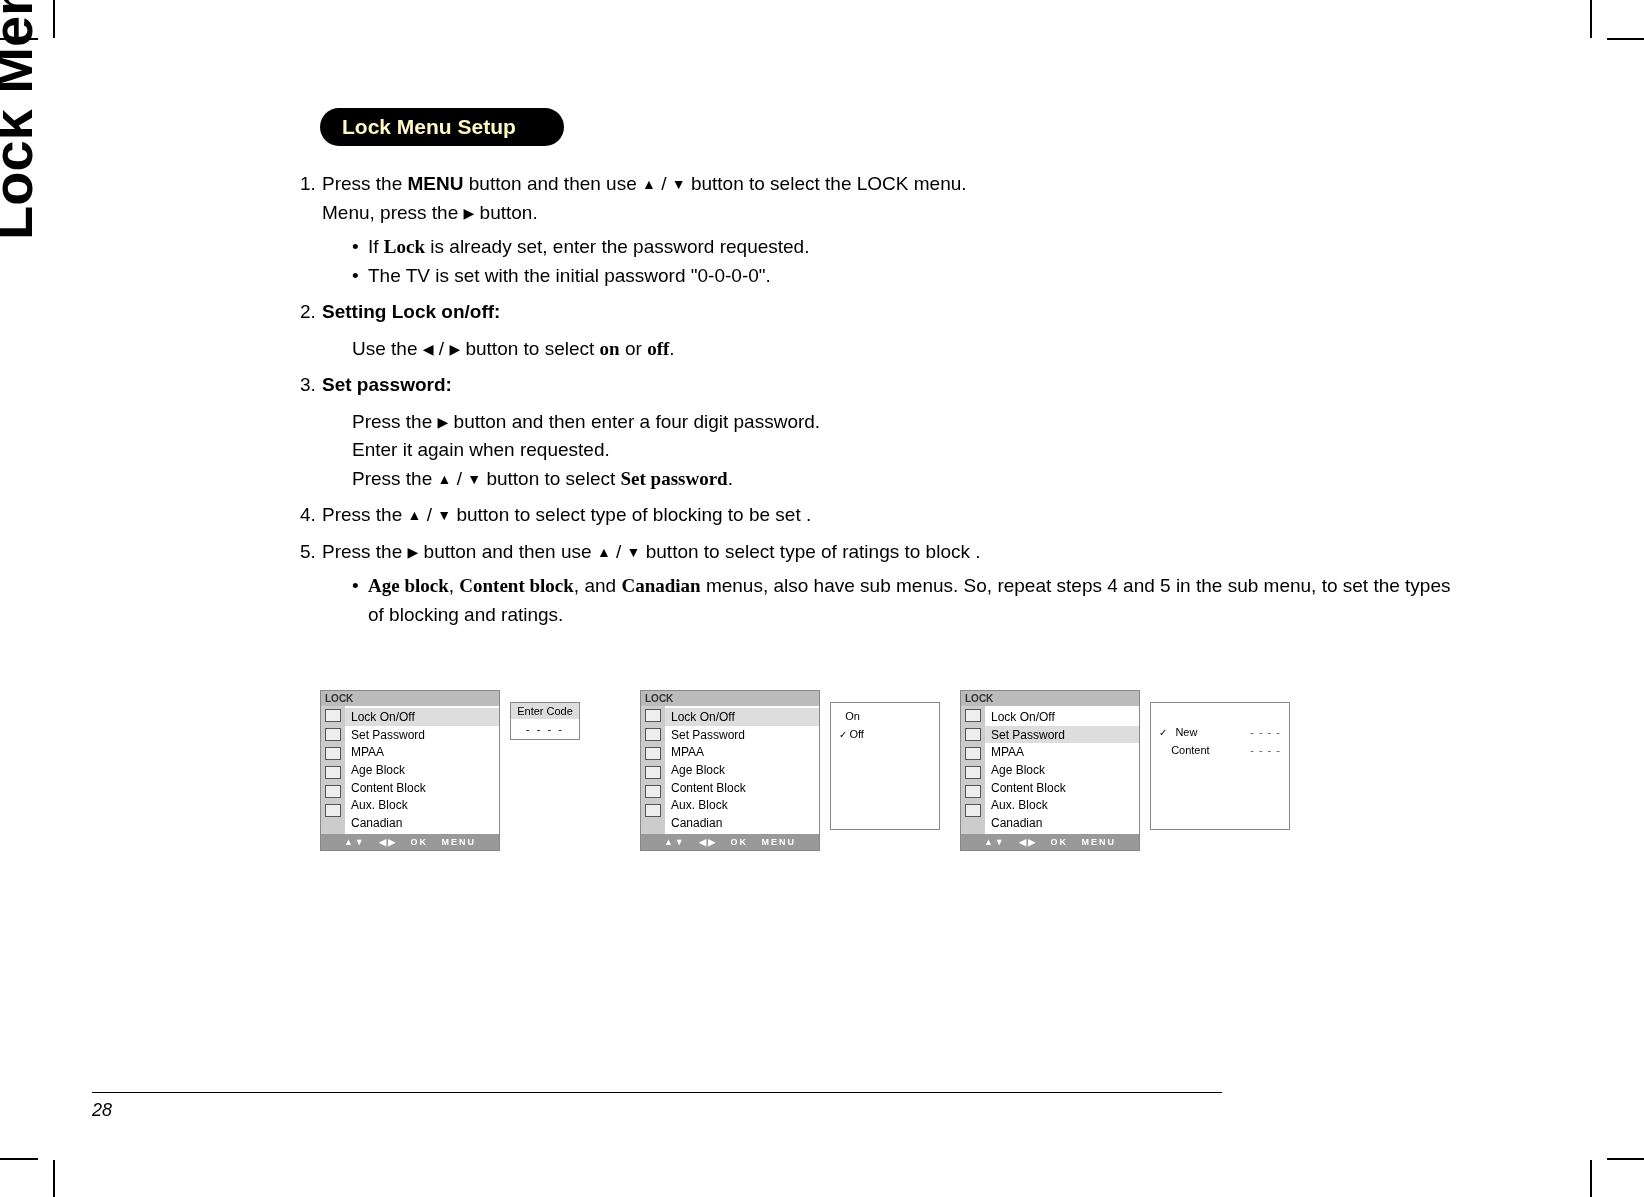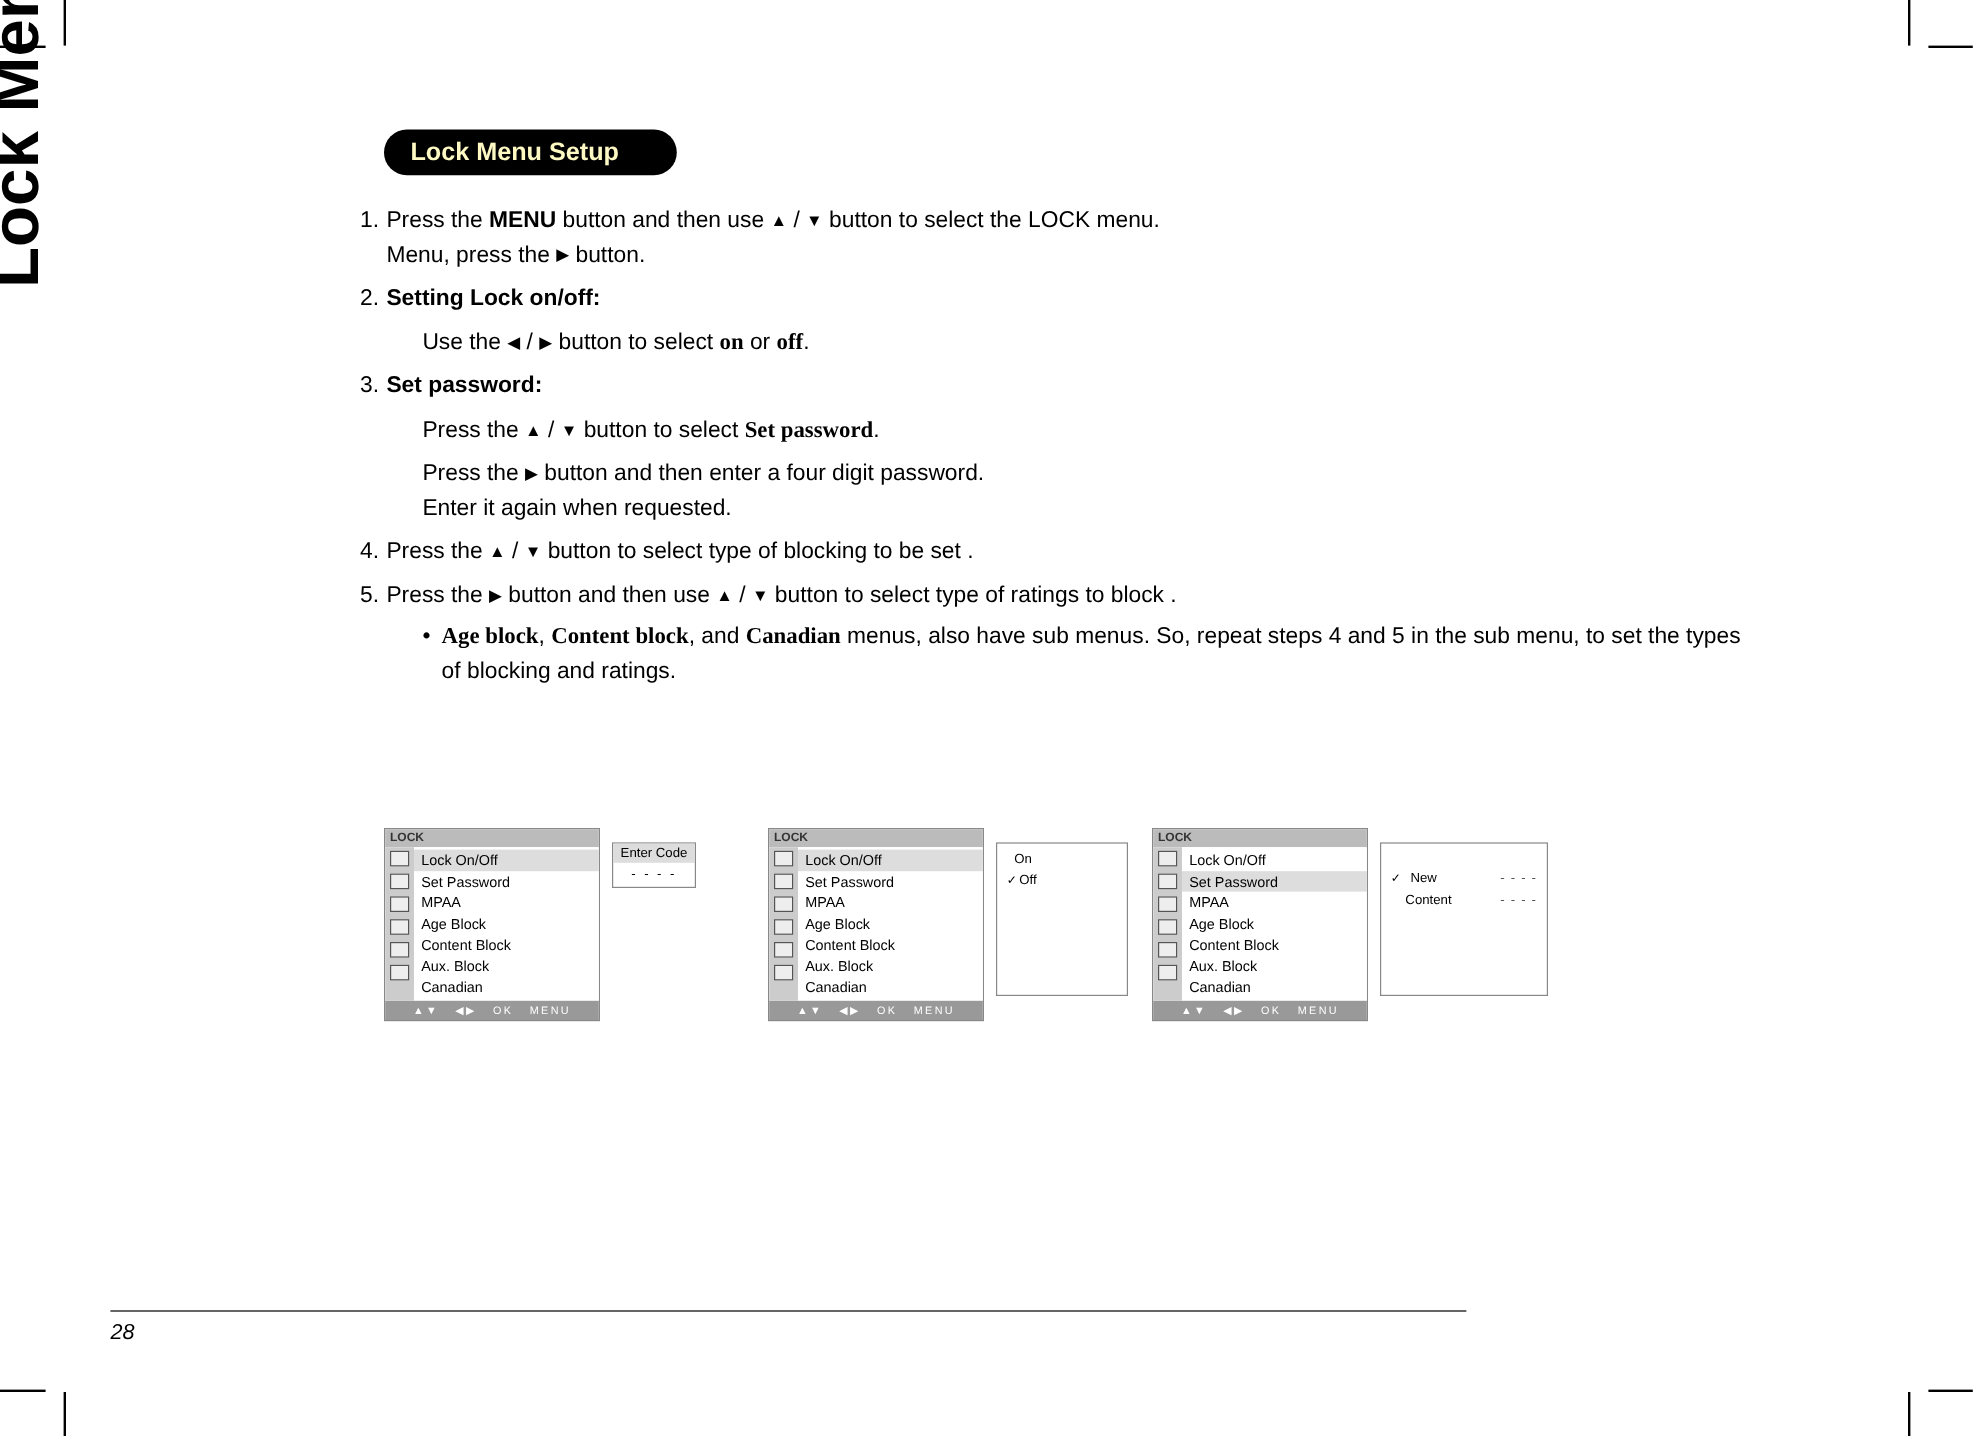--- a/index.html
+++ b/index.html
@@ -110,21 +110,21 @@
     flex-direction: column;
     font-size: 12px;
     padding: 2px 6px;
   }
   .item-col .row { height: 18px; display: flex; align-items: center; }
   .item-col .row.hl { background: #ddd; margin: 0 -6px; padding: 0 6px; }
   .menu-footer {
     background: #999;
     color: #fff;
     font-size: 9px;
-    font-weight: normal;
+    font-weight: bold;
     text-align: center;
     padding: 3px 0;
     letter-spacing: 2px;
   }
 
   .side-box {
     position: absolute;
     border: 1px solid #888;
     background: #fff;
     font-size: 11px;
@@ -177,40 +177,50 @@
 <div class="content">
   <div class="pill">Lock Menu Setup</div>
 
   <div class="body-text">
 
     <div class="step">
       <div class="step-num">1.</div>
       <div class="step-body">
         <span>Press the </span><b>MENU</b><span> button and then use </span><span class="tri">▲</span><span> / </span><span class="tri">▼</span><span> button to select the LOCK menu.</span><br>
         <span>Menu, press the </span><span class="tri">▶</span><span> button.</span>
+        <div class="indent" style="margin-top:6px">
+          <div class="bullet">
+              <div class="dot"></div>
+              <div><span>If </span><b class="serif">Lock</b><span> is already set, enter the password requested.</span></div>
+            </div>
+          <div class="bullet">
+              <div class="dot"></div>
+              <div>The TV is set with the initial password "0-0-0-0".</div>
+            </div>
+        </div>
       </div>
     </div>
 
     <div class="step">
       <div class="step-num">2.</div>
       <div class="step-body">
         <b>Setting Lock on/off:</b>
         <div class="indent" style="margin-top:8px">
           <div style="margin-top:8px"><span>Use the </span><span class="tri">◀</span><span> / </span><span class="tri">▶</span><span> button to select </span><b class="serif">on</b><span> or </span><b class="serif">off</b><span>.</span></div>
         </div>
       </div>
     </div>
 
     <div class="step">
       <div class="step-num">3.</div>
       <div class="step-body">
         <b>Set password:</b>
         <div class="indent" style="margin-top:8px">
+          <div style="margin-top:8px"><span>Press the </span><span class="tri">▶</span><span> button and then enter a four digit password.</span><br><span>Enter it again when requested.</span></div>
           <div><span>Press the </span><span class="tri">▲</span><span> / </span><span class="tri">▼</span><span> button to select </span><b class="serif">Set password</b><span>.</span></div>
-          <div style="margin-top:8px"><span>Press the </span><span class="tri">▶</span><span> button and then enter a four digit password.</span><br><span>Enter it again when requested.</span></div>
         </div>
       </div>
     </div>
 
     <div class="step">
       <div class="step-num">4.</div>
       <div class="step-body">
         <span>Press the </span><span class="tri">▲</span><span> / </span><span class="tri">▼</span><span> button to select type of blocking to be set .</span>
       </div>
     </div>

